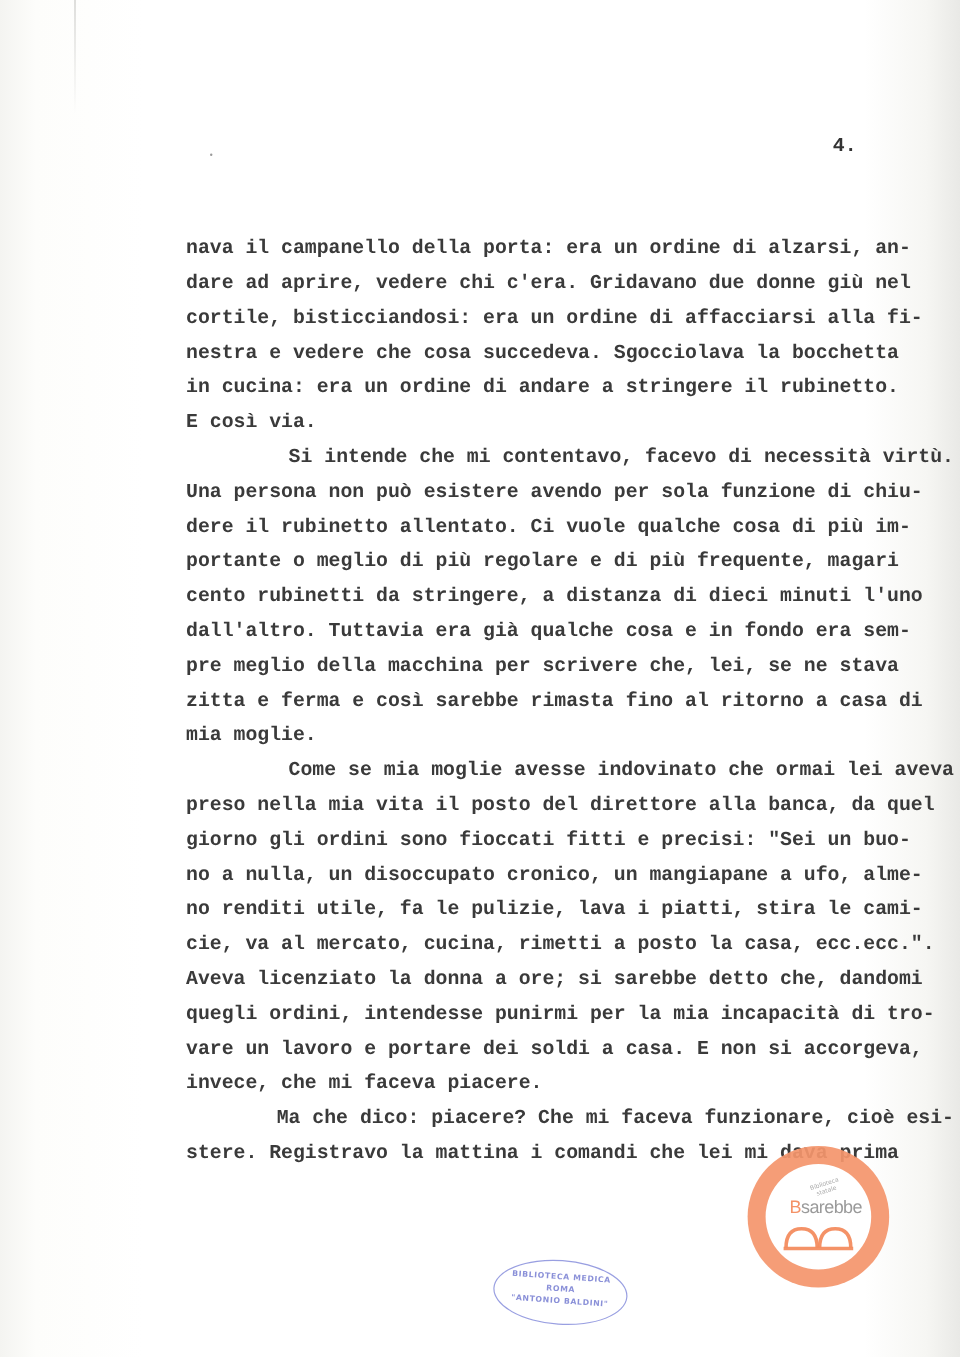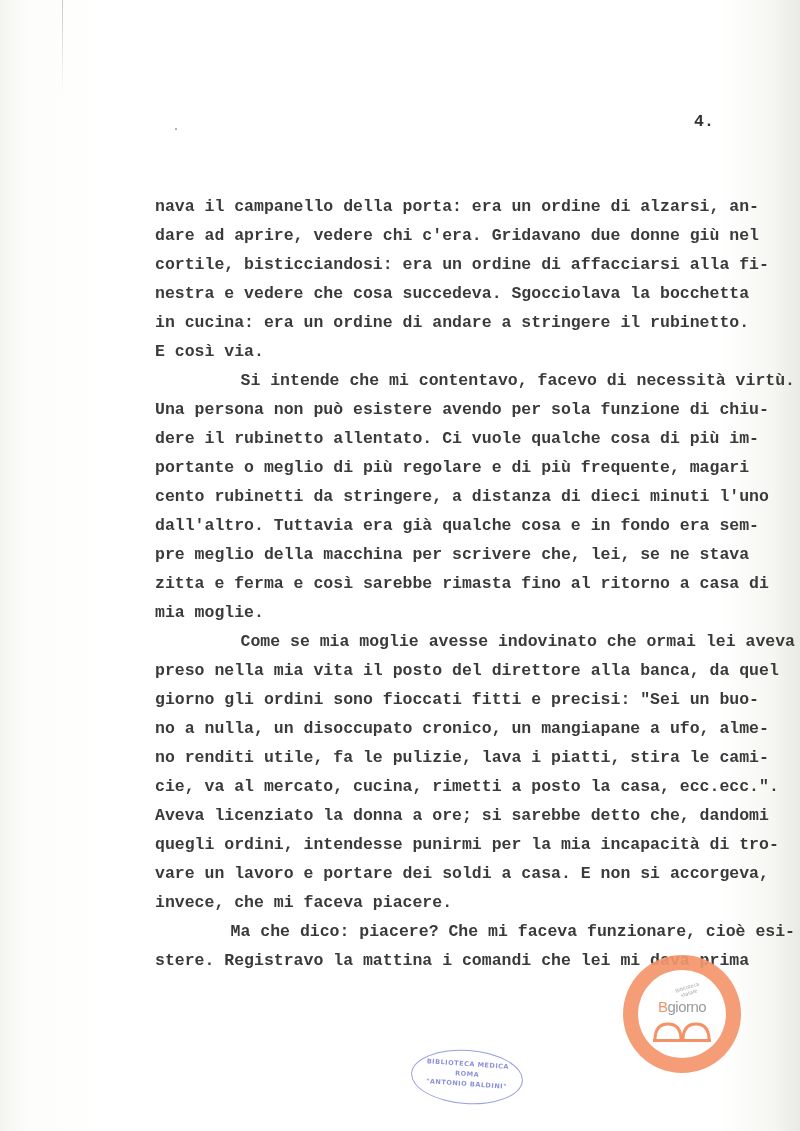--- a/index.html
+++ b/index.html
@@ -142,20 +142,20 @@
     <span>BIBLIOTECA MEDICA</span>
     <span>ROMA</span>
     <span>"ANTONIO BALDINI"</span>
   </div>
 
   <div class="logo">
     <div class="logo-small-text">
       <span>Biblioteca</span><br>
       <span>statale</span>
     </div>
-    <div class="logo-name"><span class="initial">B</span><span>giorno</span></div>
+    <div class="logo-name"><span class="initial">B</span><span>sarebbe</span></div>
     <svg class="logo-book" viewBox="0 0 60 22">
       <path d="M3 20 Q3 4 16 4 Q29 4 29 20" fill="none" stroke="rgba(243,140,95,0.95)" stroke-width="3"></path>
       <path d="M31 20 Q31 4 44 4 Q57 4 57 20" fill="none" stroke="rgba(243,140,95,0.95)" stroke-width="3"></path>
       <line x1="1" y1="20.5" x2="59" y2="20.5" stroke="rgba(243,140,95,0.95)" stroke-width="3"></line>
     </svg>
   </div>
 </div>
 
 </body></html>

